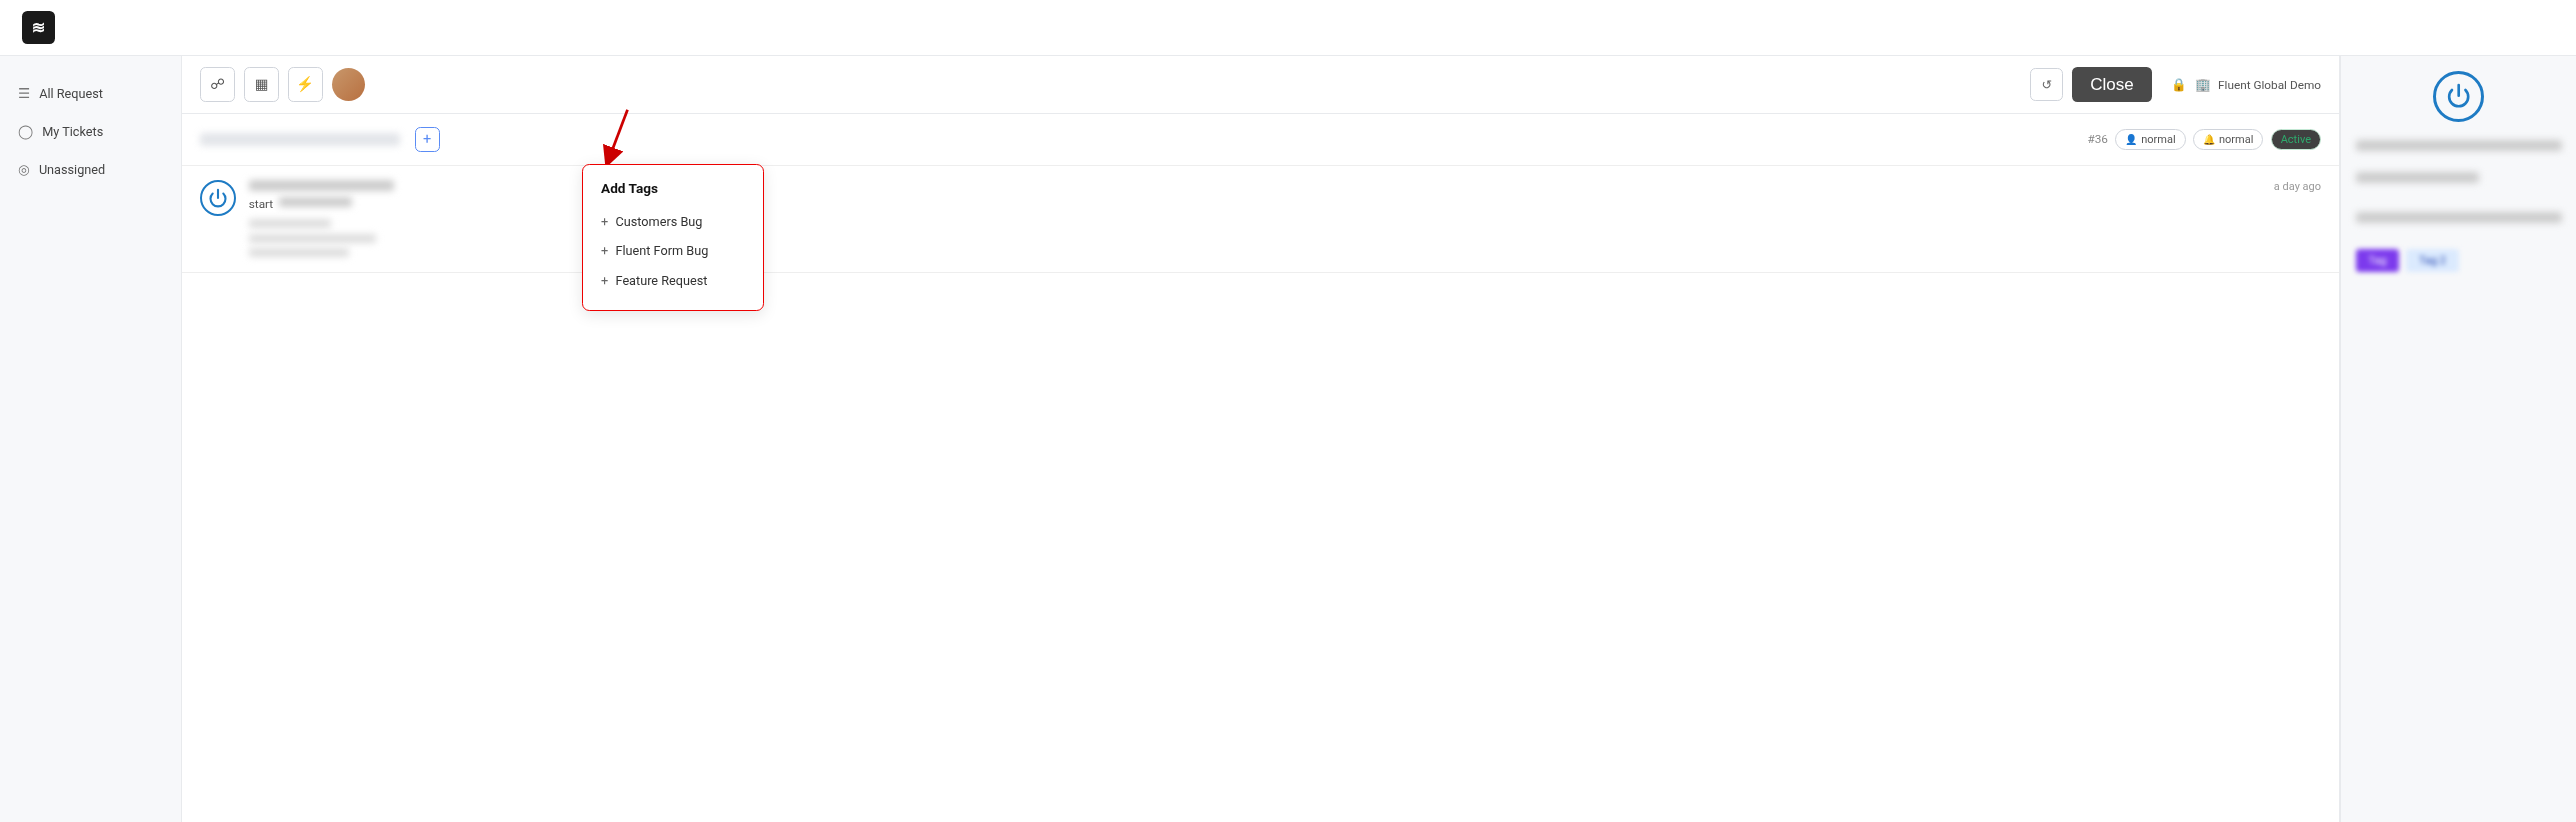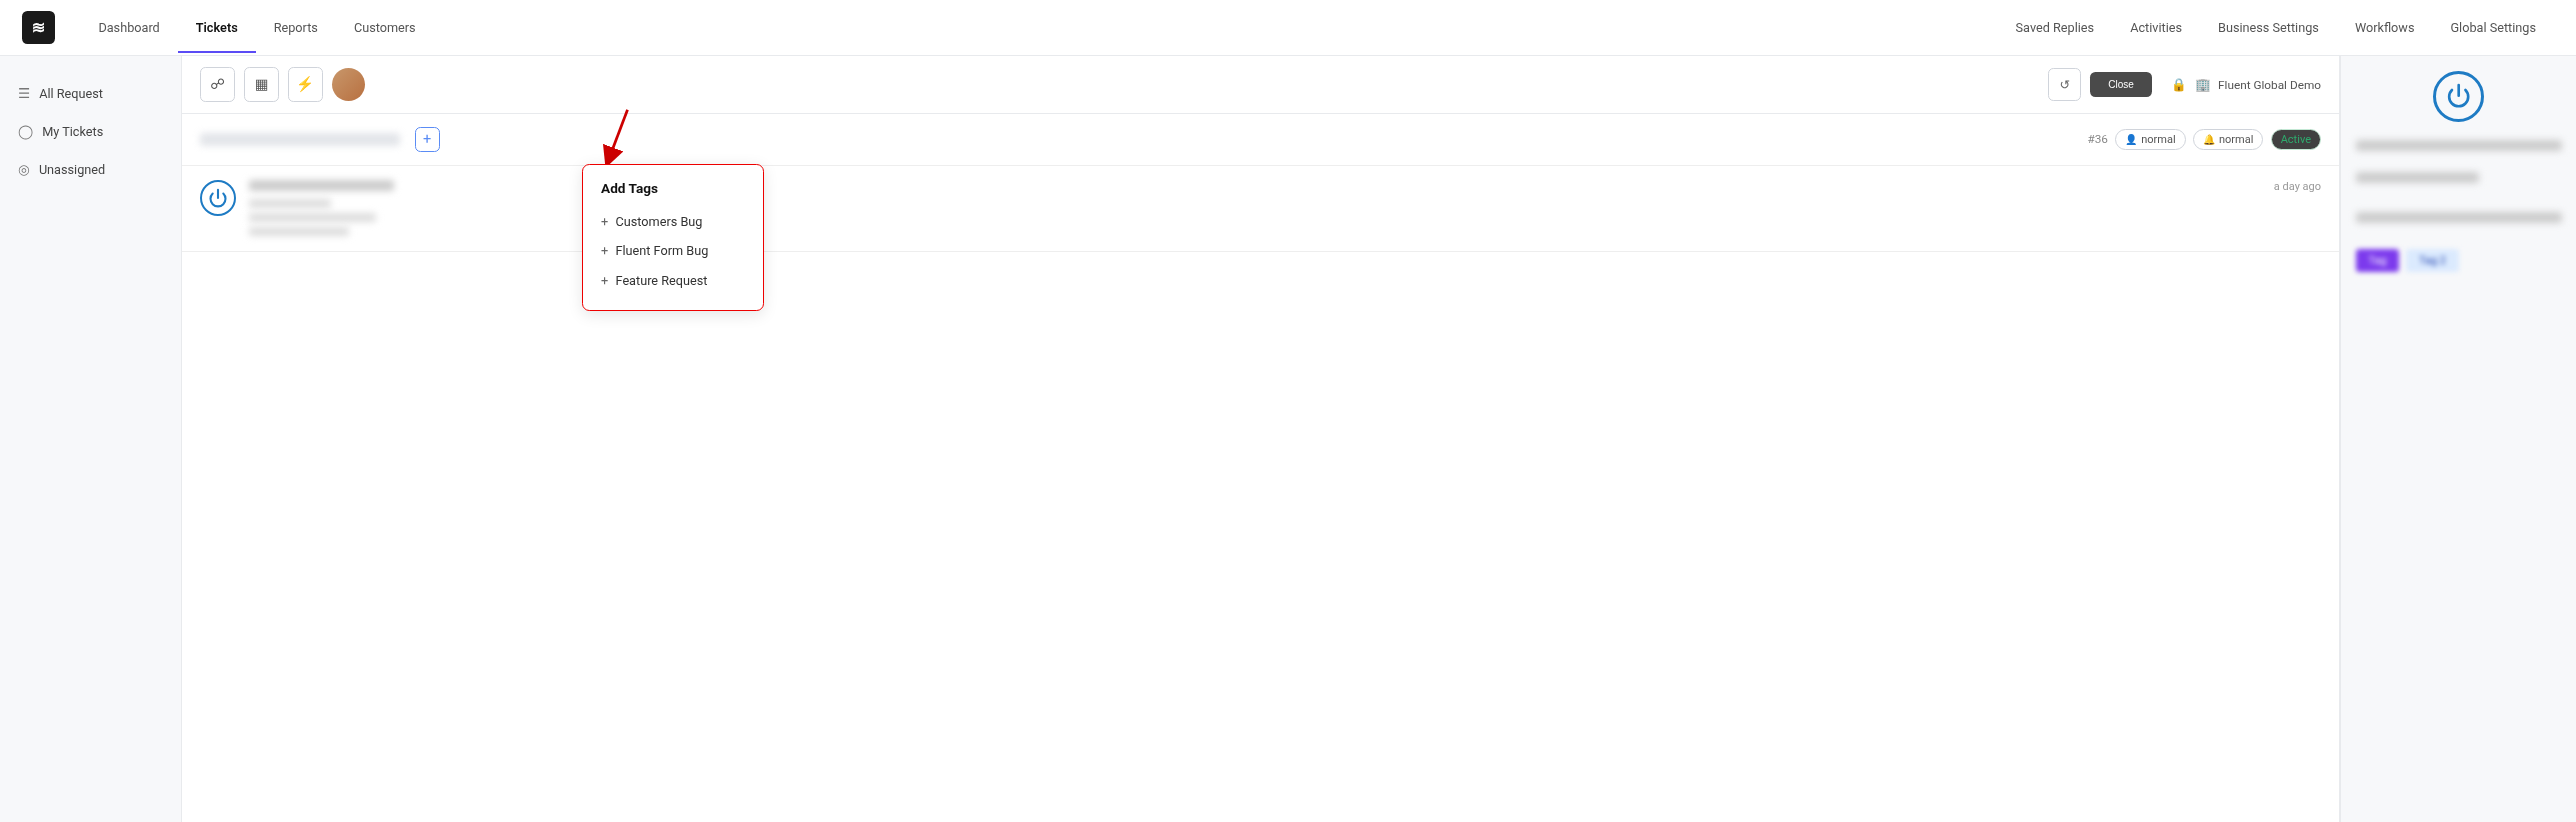--- a/index.html
+++ b/index.html
@@ -148,21 +148,21 @@
       cursor: pointer;
       font-size: 12.7px;
       color: #666;
     }
     .close-btn {
       padding: 7.3px 18px;
       background: #4a4a4a;
       color: #fff;
       border: none;
       border-radius: 5.4px;
-      font-size: 10px;
+      font-size: 17px;
       font-weight: 500;
       cursor: pointer;
     }
     .workspace-info {
       display: flex;
       align-items: center;
       gap: 7.3px;
       font-size: 11.8px;
       color: #555;
       margin-left: 11px;
@@ -374,32 +374,20 @@
       display: inline-block;
       filter: blur(2.7px);
     }
   </style>
 </head>
 <body>
 
 <nav class="topnav">
   <div class="logo">
     <span class="logo-inner">≋</span>
-  </div>
-  <div class="nav-items">
-    <div class="nav-item">Dashboard</div>
-    <div class="nav-item active">Tickets</div>
-    <div class="nav-item">Reports</div>
-    <div class="nav-item">Customers</div>
-    <div class="nav-spacer"></div>
-    <div class="nav-item">Saved Replies</div>
-    <div class="nav-item">Activities</div>
-    <div class="nav-item">Business Settings</div>
-    <div class="nav-item">Workflows</div>
-    <div class="nav-item">Global Settings</div>
   </div>
 </nav>
 
 <div class="main-layout">
 
   <aside class="sidebar">
     <div class="sidebar-item">
       <span class="sidebar-icon">☰</span>
       <span>All Request</span>
     </div>
@@ -487,20 +475,24 @@
 
     <div class="ticket-list-item">
       <div class="power-icon">
         <svg width="20" height="20" viewBox="0 0 24 24" fill="none" stroke="#1e7bc4" stroke-width="2.5" stroke-linecap="round" stroke-linejoin="round">
           <path d="M18.36 6.64a9 9 0 1 1-12.73 0"></path>
           <line x1="12" y1="2" x2="12" y2="12"></line>
         </svg>
       </div>
       <div class="ticket-content">
         <div class="ticket-sender-blurred"></div>
+        <div style="display:flex;align-items:center;gap:5.4px;">
+          <span style="font-size:11.8px;color:#555;">start</span>
+          <div class="ticket-text-blurred"></div>
+        </div>
         <div class="ticket-lines">
           <div class="ticket-line-blurred" style="width:82px;"></div>
           <div class="ticket-line-blurred" style="width:127px;"></div>
           <div class="ticket-line-blurred" style="width:100px;"></div>
         </div>
       </div>
       <div class="ticket-time">a day ago</div>
     </div>
 
   </main>

